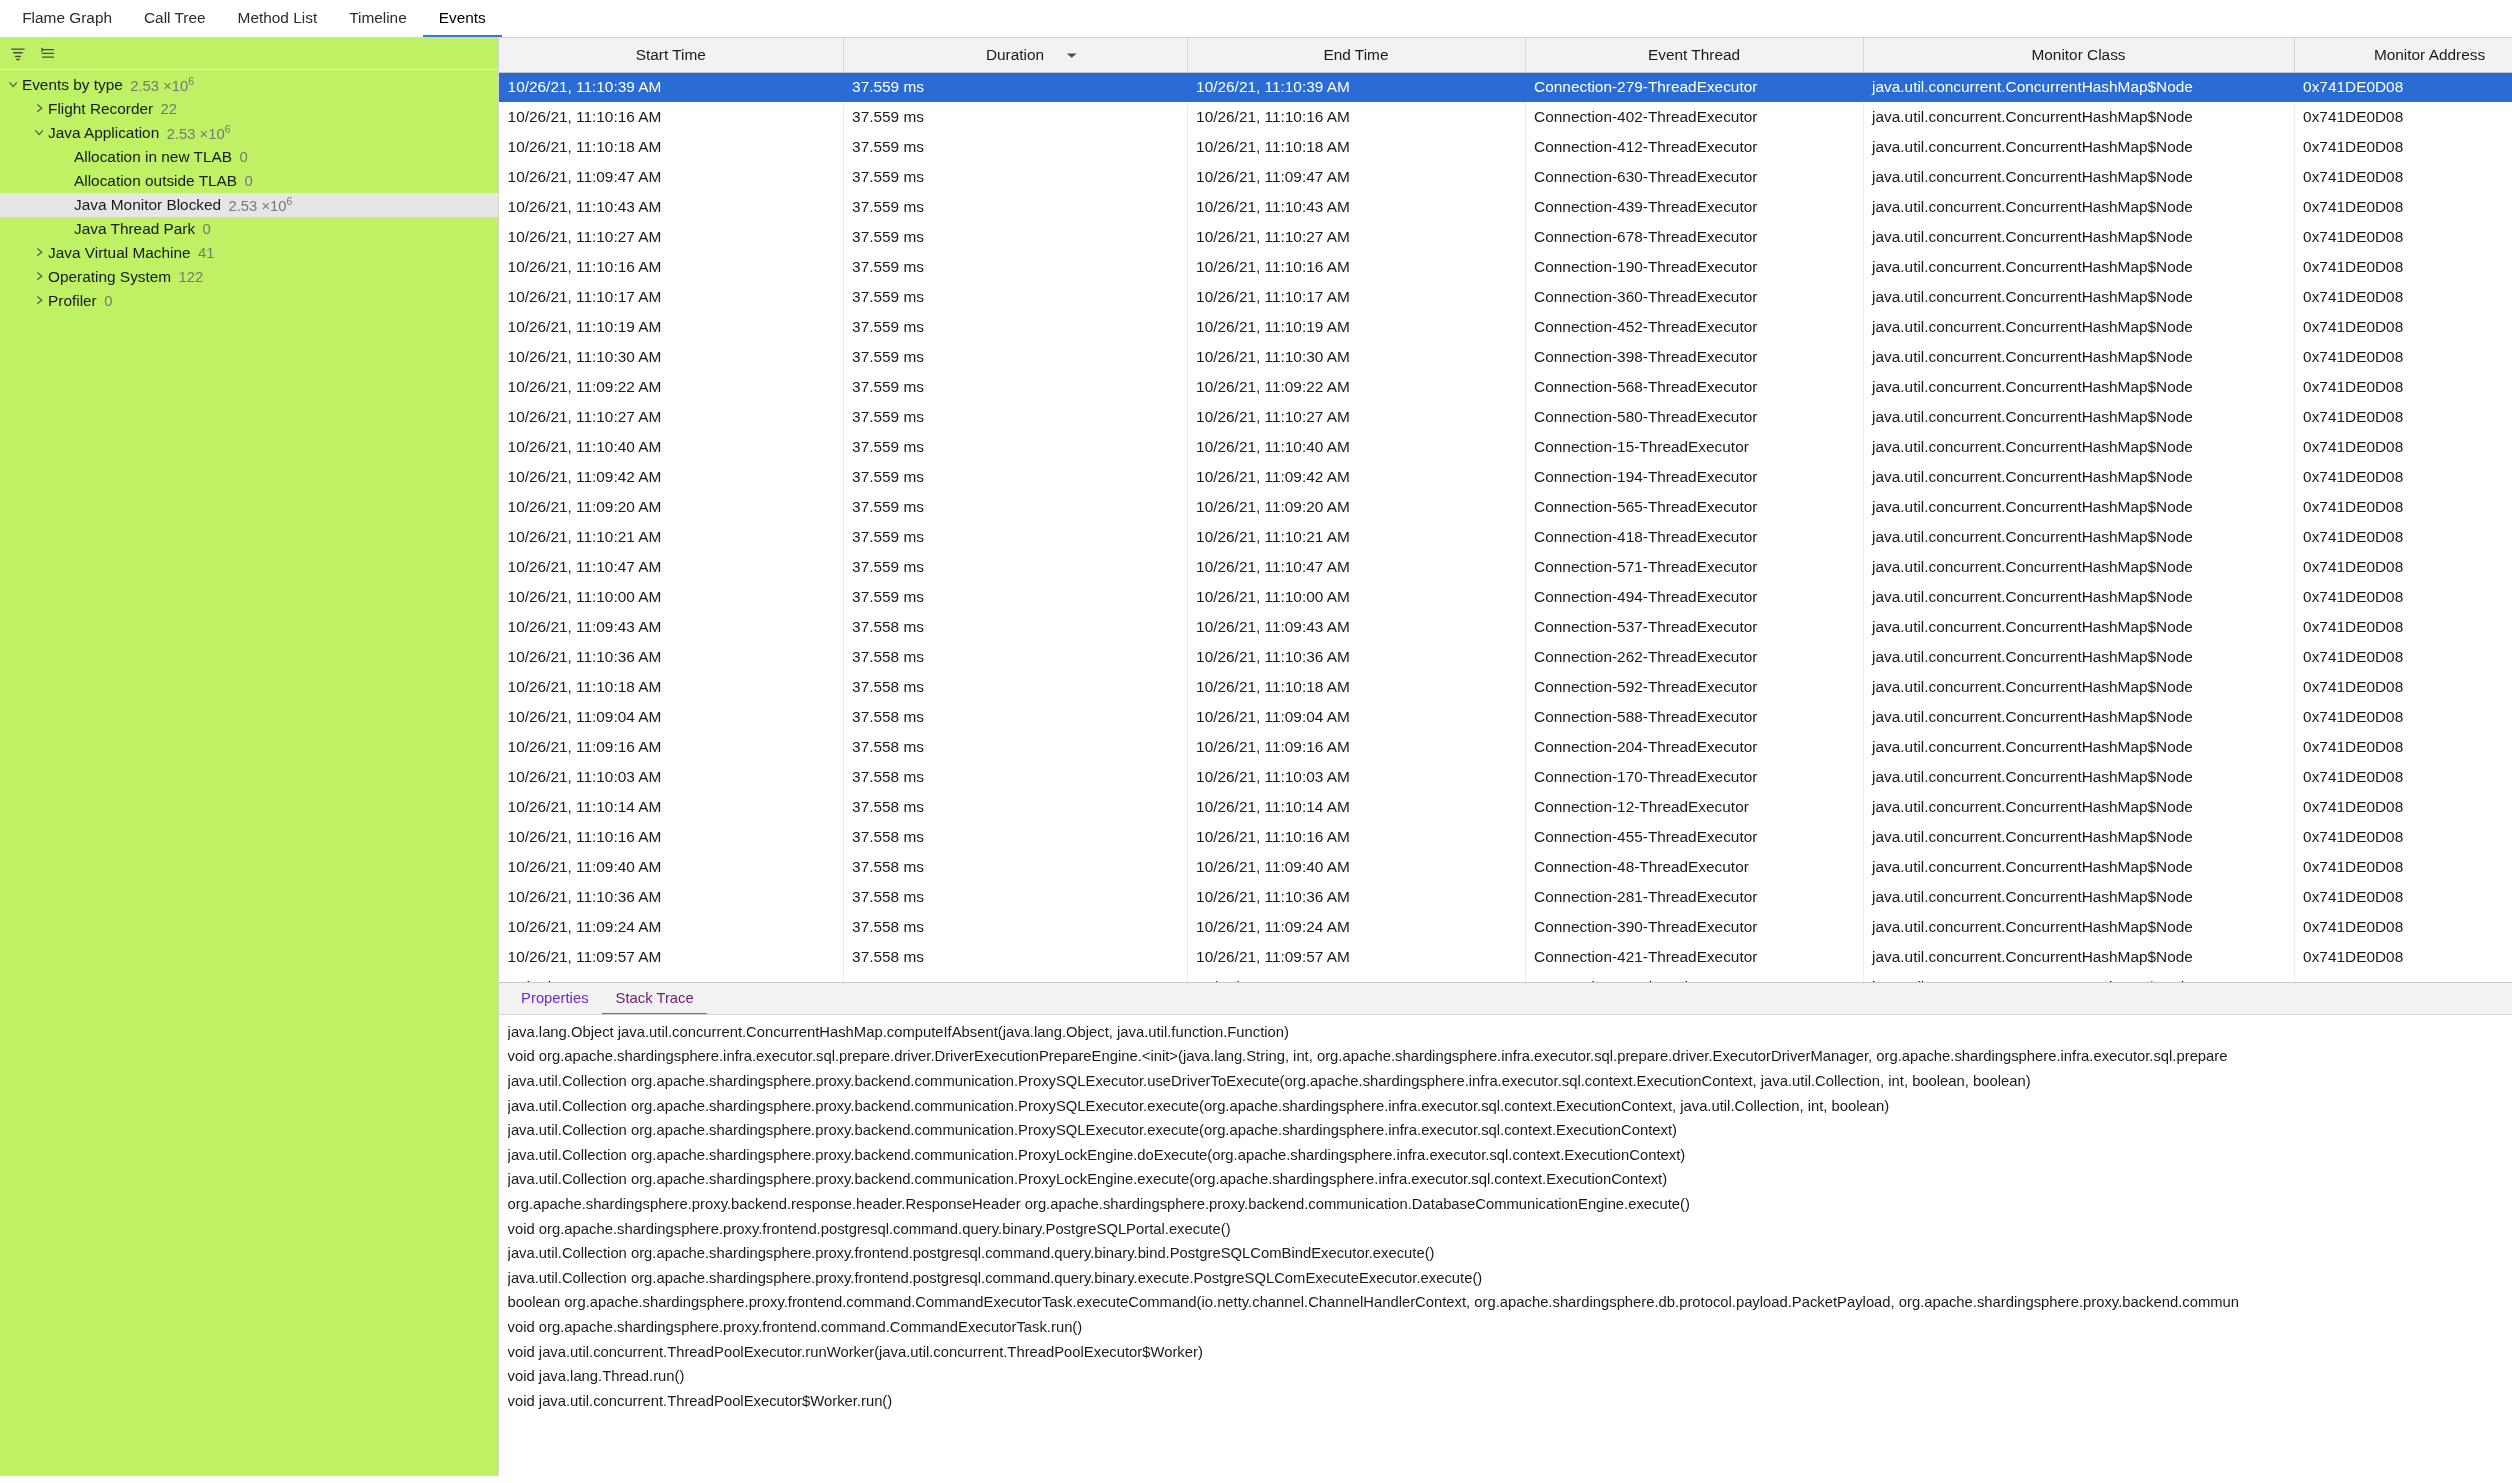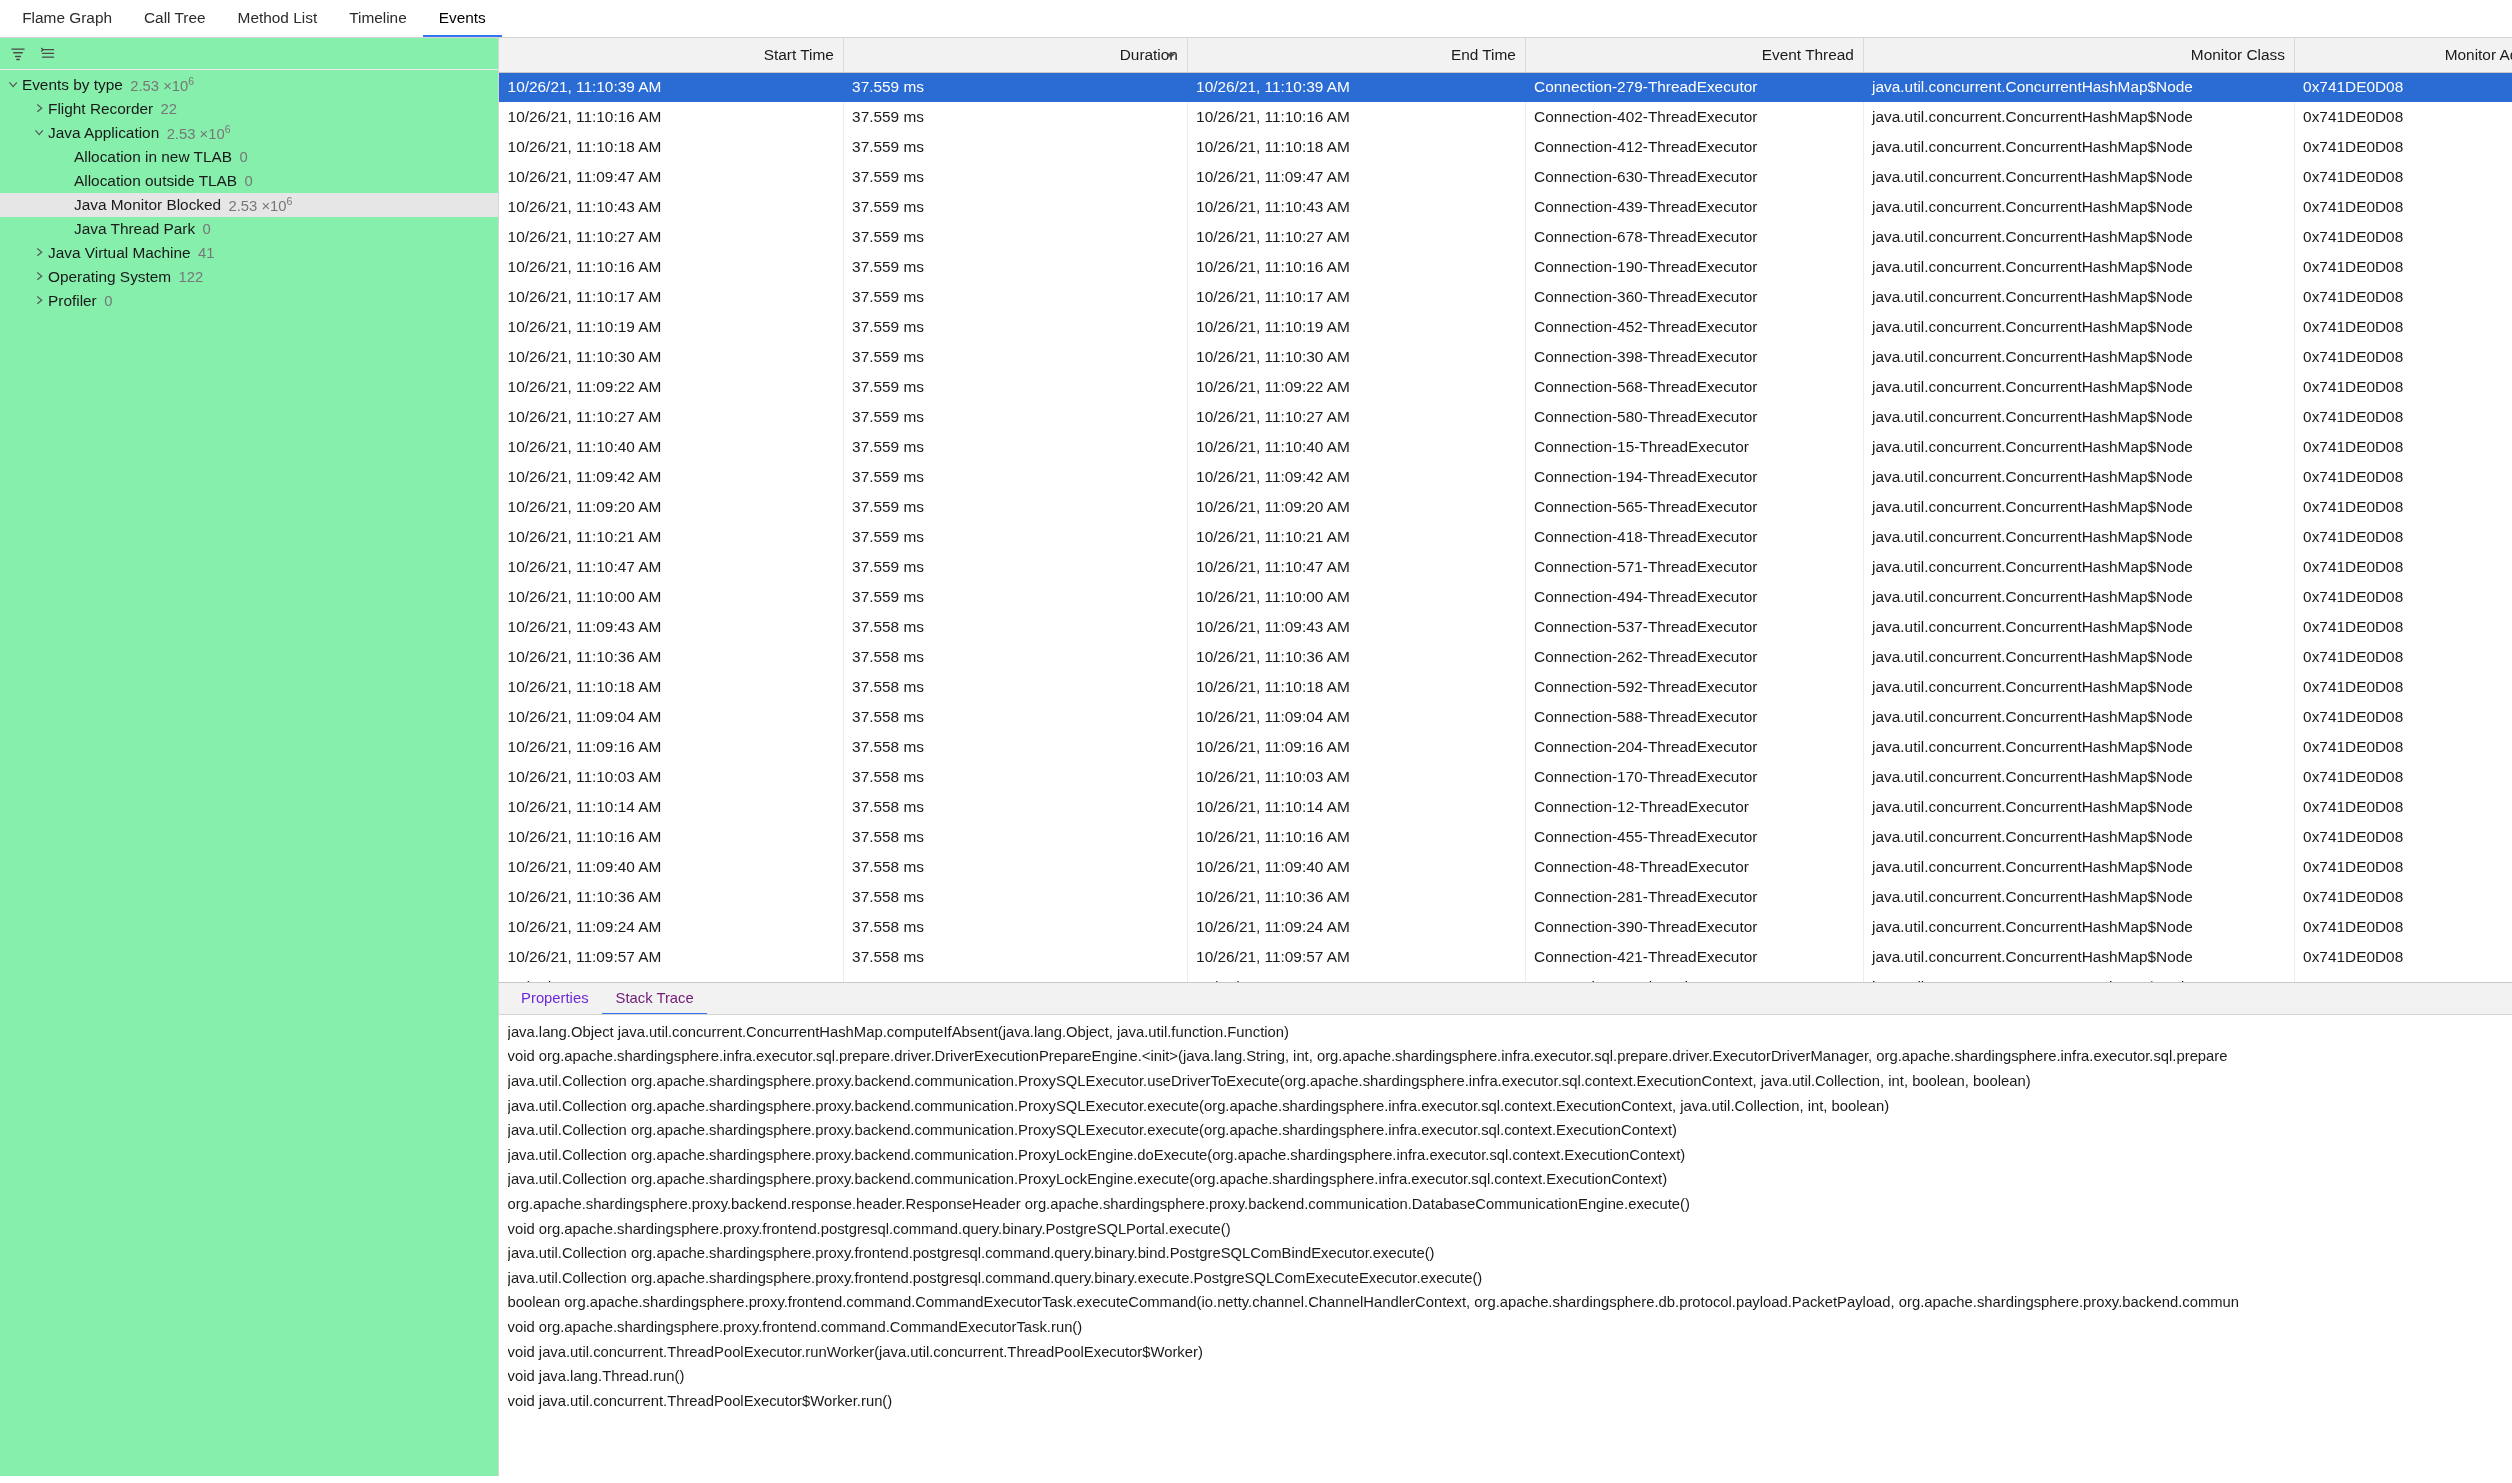--- a/index.html
+++ b/index.html
@@ -55,21 +55,21 @@
     min-height: 0;
   }
 
   
   .left-panel {
     flex: 0 0 499px;
     width: 499px;
     display: flex;
     flex-direction: column;
     border-right: 0.6px solid #d4d4d4;
-    background: #86efac;
+    background: #bef264;
     min-height: 0;
   }
   .left-toolbar {
     height: 32px;
     flex: 0 0 32px;
     display: flex;
     align-items: center;
     gap: 4.9px;
     padding-left: 6.2px;
     border-bottom: 0.6px solid #ebebeb;
@@ -130,21 +130,21 @@
     border-collapse: collapse;
     table-layout: fixed;
     width: 100%;
     font-size: 15.4px;
   }
   table.evt th {
     height: 34px;
     background: #f2f2f2;
     border-right: 0.6px solid #d9d9d9;
     border-bottom: 0.6px solid #c8c8c8;
-    text-align: right;
+    text-align: center;
     font-weight: normal;
     color: #1a1a1a;
     padding: 0 8.6px;
     white-space: nowrap;
     overflow: hidden;
     position: relative;
   }
   table.evt th .sortarrow {
     position: absolute;
     right: 8.6px;

